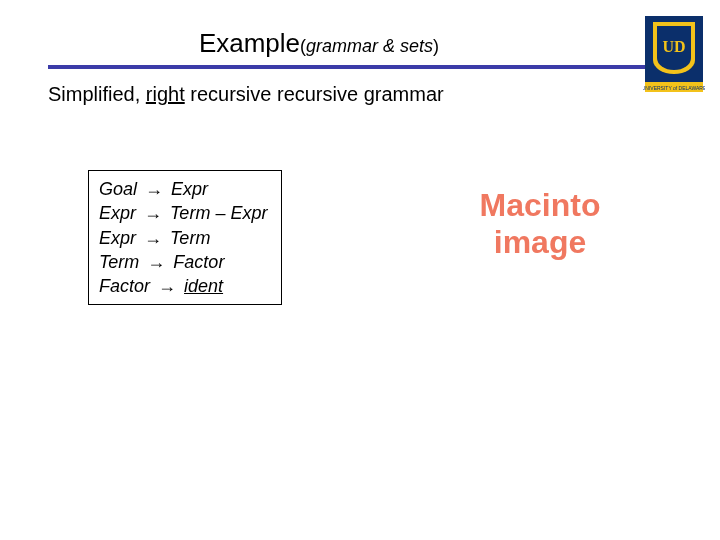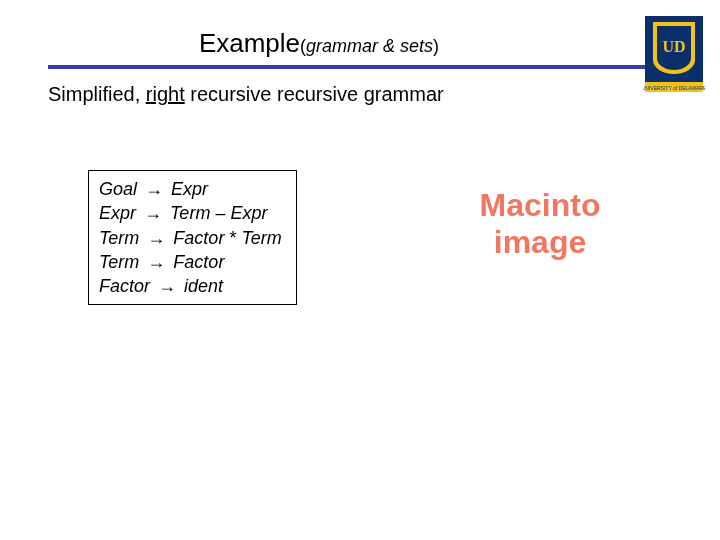--- a/index.html
+++ b/index.html
@@ -50,21 +50,21 @@
     }
     .grammar-box .row {
       white-space: nowrap;
       font-style: italic;
     }
     .grammar-box .arrow {
       font-style: normal;
       padding: 0 3px;
     }
     .grammar-box .lit { font-style: normal; }
-    .grammar-box .ident { }
+    .grammar-box .ident { text-decoration: underline; }
     .mac-placeholder {
       position: absolute;
       top: 180px;
       left: 370px;
       width: 340px;
       font-family: Arial, Helvetica, sans-serif;
       font-weight: bold;
       font-size: 32px;
       color: #f07860;
       text-align: center;
@@ -106,21 +106,21 @@
 
 <div class="rule"></div>
 
 <div class="intro">
   <span>Simplified, </span><span class="ul">right</span><span> recursive recursive grammar</span>
 </div>
 
 <div class="grammar-box" id="grammar-box">
     <div class="row"><span>Goal </span><span class="arrow">→</span><span> </span><span>Expr</span></div>
     <div class="row"><span>Expr </span><span class="arrow">→</span><span> </span><span>Term</span><span class="lit"> – </span><span>Expr</span></div>
-    <div class="row"><span>Term </span><span class="arrow">→</span><span> </span><span>Factor</span><span class="lit"> * </span><span>Term</span></div>
+    <div class="row"><span>Expr </span><span class="arrow">→</span><span> </span><span>Term</span></div>
     <div class="row"><span>Term </span><span class="arrow">→</span><span> </span><span>Factor</span></div>
     <div class="row"><span>Factor </span><span class="arrow">→</span><span> </span><span class="ident">ident</span></div>
   </div>
 
 <div class="mac-placeholder">
   <div>Macinto</div>
   <div>image</div>
 </div>
 
 </body></html>

